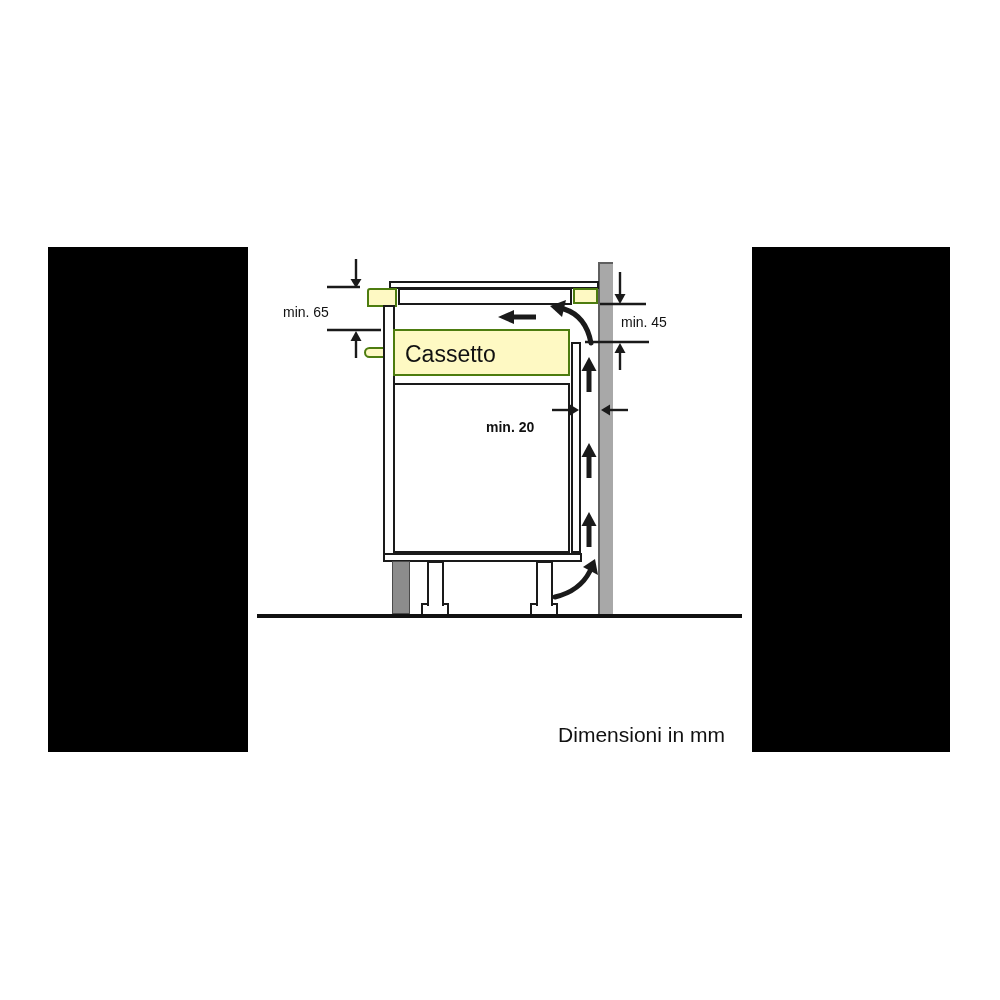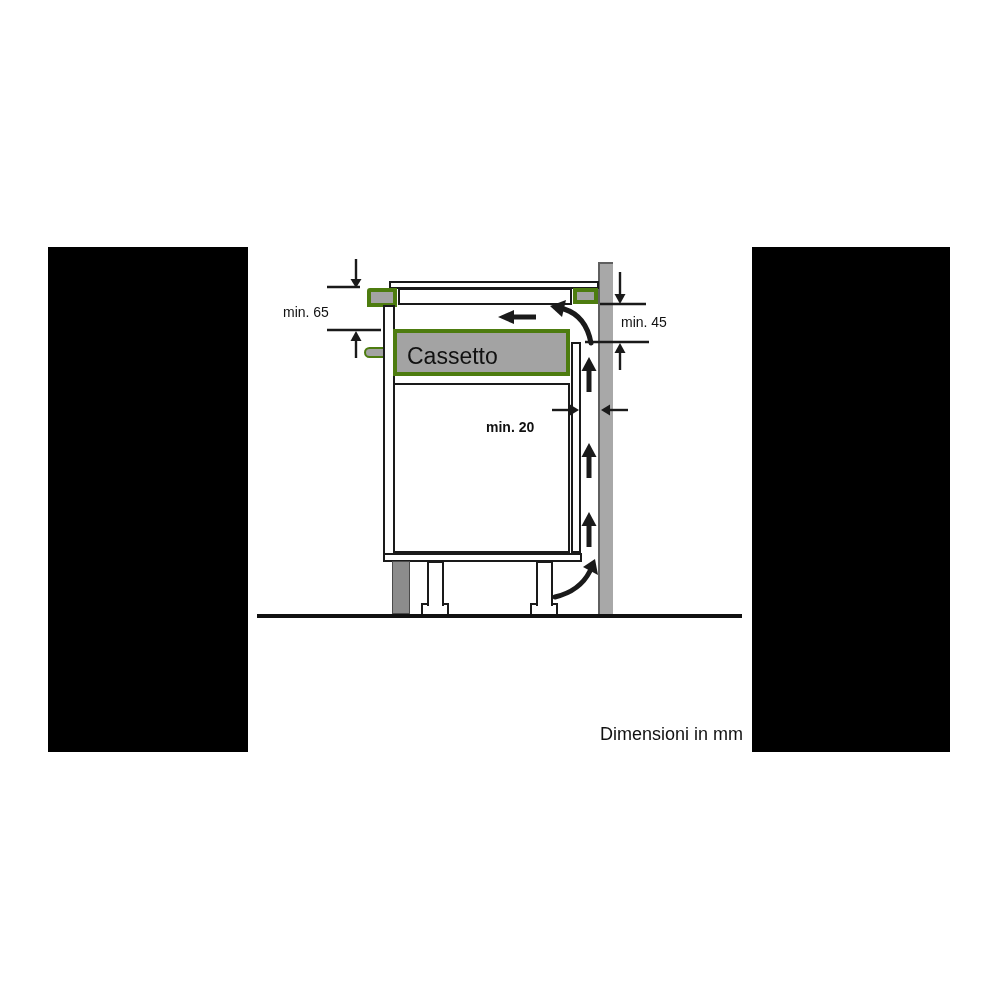--- a/index.html
+++ b/index.html
@@ -3,27 +3,27 @@
 <meta charset="utf-8">
 <style>
   html,body{margin:0;padding:0;background:#ffffff;}
   .stage{
     position:relative;width:1000px;height:1000px;background:#ffffff;overflow:hidden;
     font-family:"Liberation Sans","DejaVu Sans",sans-serif;color:#111;
   }
   .abs{position:absolute;box-sizing:border-box;}
   .mask{background:#000000;}
   .outlined{border:2px solid #1a1a1a;background:#ffffff;}
-  .gray-fill{border:4px solid #4d7c0f;background:#a3a3a3;}
+  .gray-fill{border:2px solid #4d7c0f;background:#fef9c3;}
   .wall{background:#a8a8a8;border-left:2px solid #5f5f5f;border-top:2px solid #5f5f5f;}
   .plinth{background:#8c8c8c;border:1px solid #4a4a4a;}
   .floor{background:#111111;}
   .dim-label{font-size:14px;line-height:22px;white-space:nowrap;}
   .drawer-label{font-size:23px;line-height:24px;white-space:nowrap;}
-  .units{font-size:18px;line-height:23px;white-space:nowrap;text-align:right;}
+  .units{font-size:21px;line-height:23px;white-space:nowrap;text-align:center;}
   svg.overlay{position:absolute;left:0;top:0;pointer-events:none;}
   .arrow{stroke:#1a1a1a;fill:none;}
   .ahead{fill:#1a1a1a;stroke:none;}
 </style>
 </head>
 <body>
 
 <div class="stage">
 
   <div class="abs mask" style="left:48px;top:247px;width:200px;height:505px;"></div>

